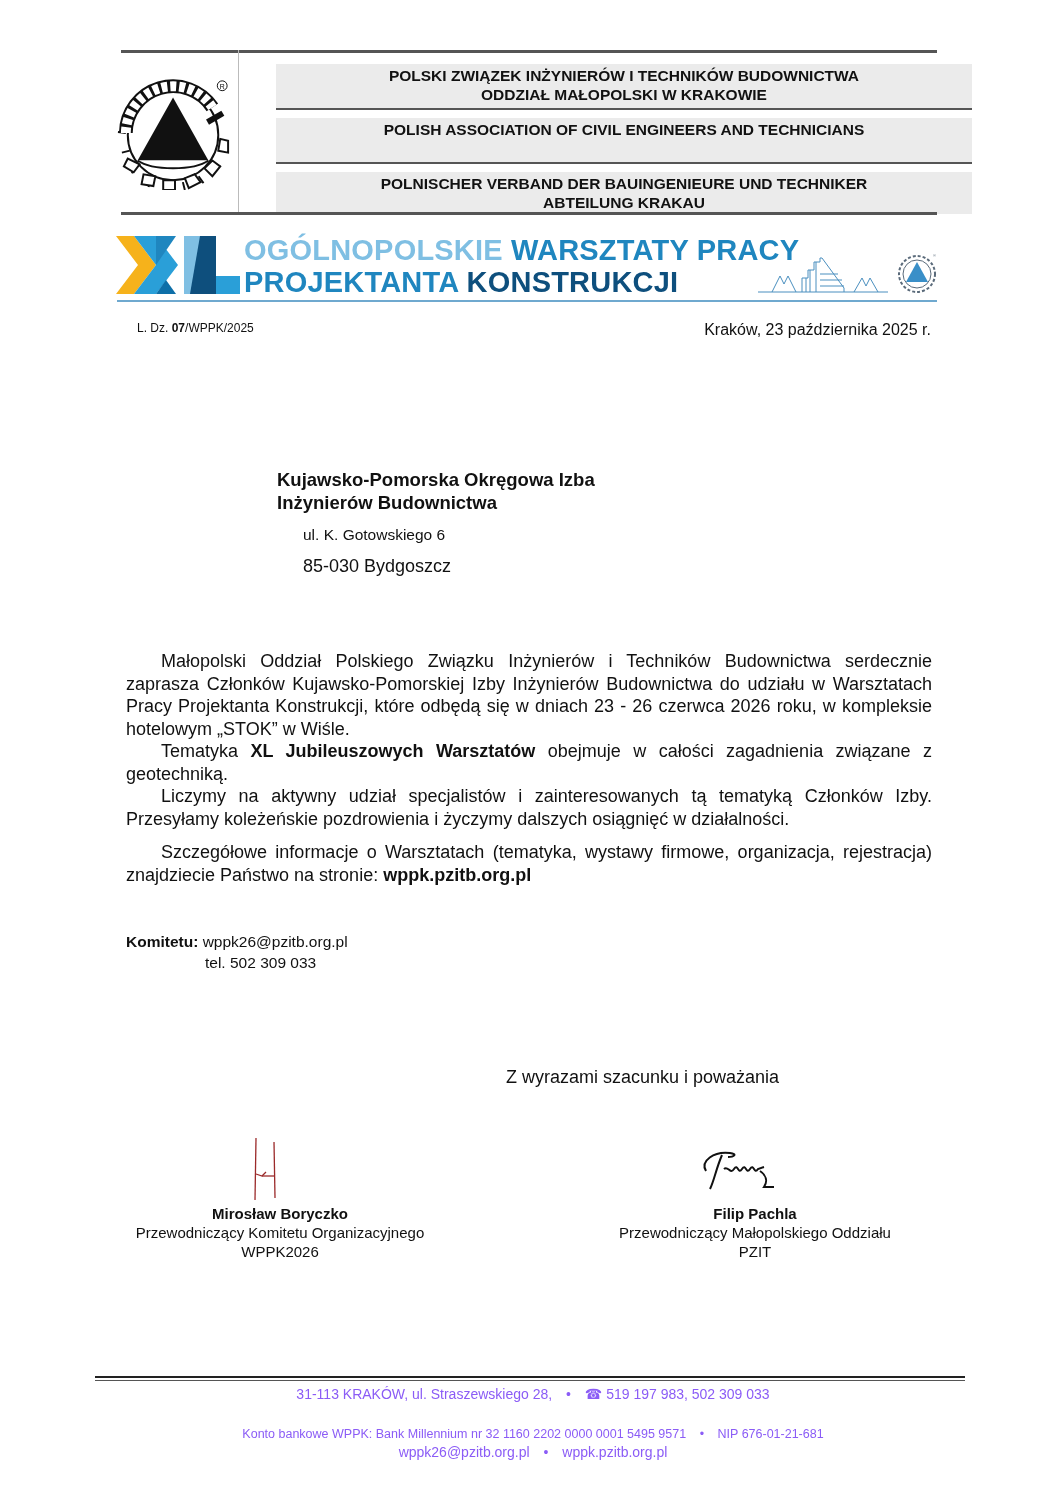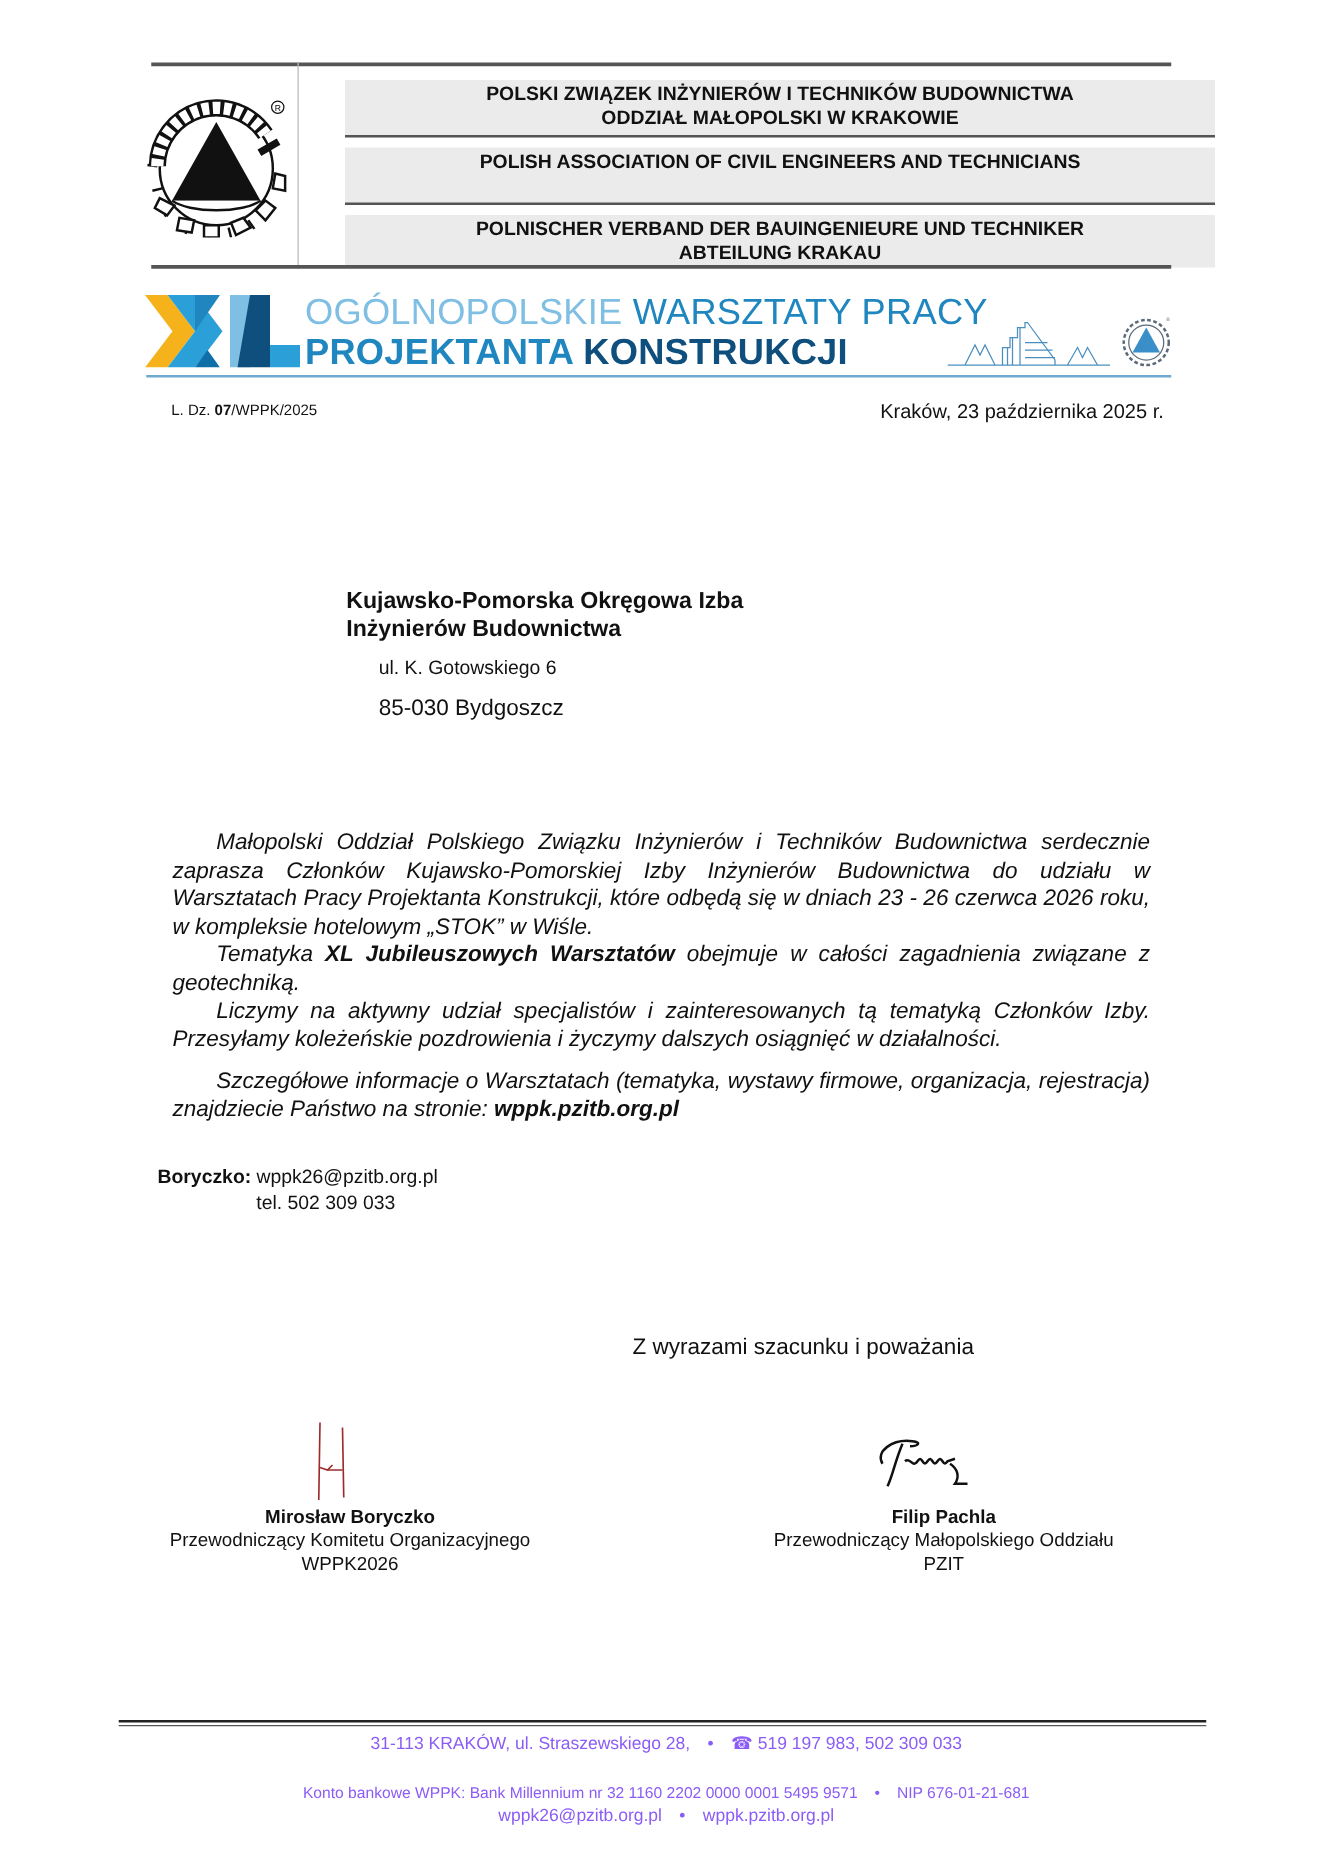--- a/index.html
+++ b/index.html
@@ -14,42 +14,42 @@
              font-weight: bold; font-size: 15.5px; line-height: 19px; color: #111;
              border-bottom: 2px solid #555; padding-top: 2px; margin-left: 35px; }
   .hdr-box1 { top: 64px; height: 42px; }
   .hdr-box2 { top: 118px; height: 42px; }
   .hdr-box3 { top: 172px; height: 40px; border-bottom: none; }
   .hdr-bottomline { left: 121px; top: 212px; width: 816px; height: 3px; background: #555; }
   .hdr-vline { left: 238px; top: 50px; width: 1px; height: 165px; background: #bbb; }
 
   
   .banner-xl { left: 116px; top: 236px; width: 124px; height: 58px; }
-  .banner-line1 { left: 244px; top: 234px; font-size: 29px; font-weight: normal; line-height: 32px; letter-spacing: 0.2px; }
+  .banner-line1 { left: 244px; top: 234px; font-size: 29px; font-weight: bold; line-height: 32px; letter-spacing: 0.2px; }
   .banner-line2 { left: 244px; top: 266px; font-size: 29px; font-weight: bold; line-height: 32px; letter-spacing: 0.2px; }
   .c-light { color: #7fbfe3; }
   .c-mid { color: #1f86bf; }
   .c-dark { color: #0e4f7d; }
   .banner-rule { left: 117px; top: 300px; width: 820px; height: 2px; background: #6fa9cf; }
   .banner-art { left: 758px; top: 254px; width: 130px; height: 42px; }
   .banner-logo2 { left: 895px; top: 250px; width: 44px; height: 46px; }
 
   
   .ref { left: 137px; top: 321px; font-size: 12px; }
   .ref b { font-weight: bold; }
   .date { right: 127px; top: 321px; font-size: 16px; }
 
   
   .addr-name { left: 277px; top: 468px; font-size: 18.5px; font-weight: bold; line-height: 23px; }
   .addr-street { left: 303px; top: 526px; font-size: 15.5px; }
   .addr-city { left: 303px; top: 556px; font-size: 18px; }
 
   
   .body-text { left: 126px; width: 806px; font-size: 18px; line-height: 22.5px; text-align: justify; }
-  .body-text p { margin: 12px; text-indent: 35px; font-style: italic; }
+  .body-text p { margin: 0; text-indent: 35px; }
   .p1 { top: 650px; }
   .p2 { top: 740px; }
   .p3 { top: 785px; }
   .p4 { top: 841px; }
 
   
   .contact { left: 126px; top: 931px; font-size: 15.5px; line-height: 21px; }
   .contact b { font-weight: bold; }
   .contact .tel { padding-left: 79px; }
 
@@ -174,21 +174,21 @@
   <p><span>Tematyka </span><b>XL Jubileuszowych Warsztatów</b><span> obejmuje w całości zagadnienia związane z geotechniką.</span></p>
 </div>
 <div class="abs body-text p3">
   <p>Liczymy na aktywny udział specjalistów i zainteresowanych tą tematyką Członków Izby. Przesyłamy koleżeńskie pozdrowienia i życzymy dalszych osiągnięć w działalności.</p>
 </div>
 <div class="abs body-text p4">
   <p><span>Szczegółowe informacje o Warsztatach (tematyka, wystawy firmowe, organizacja, rejestracja) znajdziecie Państwo na stronie: </span><b>wppk.pzitb.org.pl</b></p>
 </div>
 
 <div class="abs contact">
-  <div><b>Boryczko:</b> <span>wppk26@pzitb.org.pl</span></div>
+  <div><b>Komitetu:</b> <span>wppk26@pzitb.org.pl</span></div>
   <div class="tel">tel. 502 309 033</div>
 </div>
 
 <div class="abs closing">Z wyrazami szacunku i poważania</div>
 
 <svg class="abs sig-mark-left" viewBox="0 0 40 66">
   <g fill="none" stroke="#9b2a2a" stroke-width="1.3">
     <path d="M8 2 L7 64"></path>
     <path d="M8 38 L14 40 L18 36"></path>
     <path d="M26 6 L27 62"></path>

